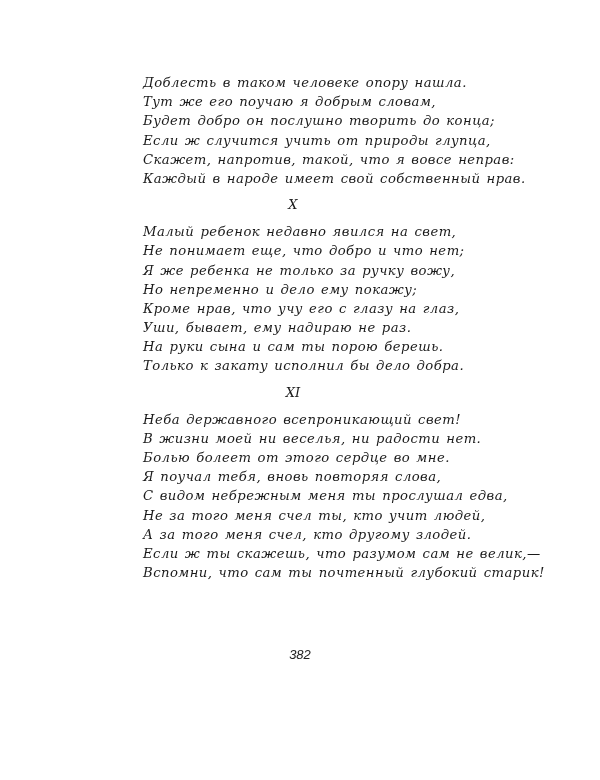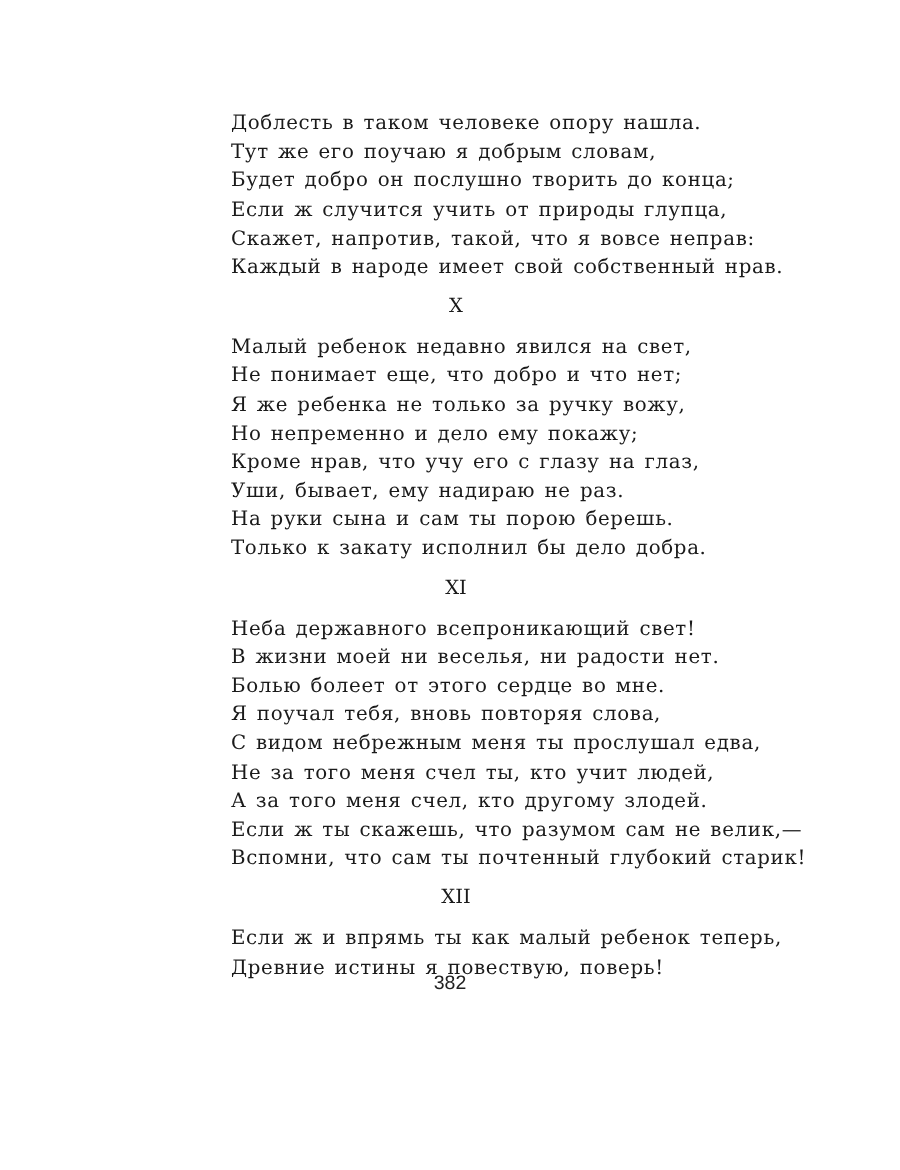--- a/index.html
+++ b/index.html
@@ -6,23 +6,24 @@
     body {
       width: 600px; height: 780px;
       background: #ffffff;
       font-family: "DejaVu Serif", "Liberation Serif", serif;
       color: #1a1a1a;
       position: relative;
       overflow: hidden;
     }
     .page {
       position: absolute;
-      left: 154px;
+      left: 143px;
       top: 73px;
       width: 340px;
+      font-style: italic;
     }
     .line {
       font-size: 13.2px;
       line-height: 19.2px;
       height: 19.2px;
       white-space: nowrap;
       letter-spacing: 0.45px;
       word-spacing: 1.5px;
     }
     .heading {
@@ -31,20 +32,21 @@
       line-height: 19px;
       height: 19px;
       margin: 7px 0 8px 0;
       width: 300px;
     }
     .pagenum {
       position: absolute;
       left: 0; right: 0;
       top: 647px;
       text-align: center;
+      font-style: italic;
       font-size: 13px;
       font-family: "Liberation Sans", sans-serif;
       color: #222;
     }
   </style>
 </head>
 <body>
 
 <div class="page">
   <div>
@@ -74,20 +76,15 @@
     <div class="line">В жизни моей ни веселья, ни радости нет.</div>
     <div class="line">Болью болеет от этого сердце во мне.</div>
     <div class="line">Я поучал тебя, вновь повторяя слова,</div>
     <div class="line">С видом небрежным меня ты прослушал едва,</div>
     <div class="line">Не за того меня счел ты, кто учит людей,</div>
     <div class="line">А за того меня счел, кто другому злодей.</div>
     <div class="line">Если ж ты скажешь, что разумом сам не велик,—</div>
     <div class="line">Вспомни, что сам ты почтенный глубокий старик!</div>
   </div>
 
-  <div>
-    <div class="heading">XII</div>
-    <div class="line">Если ж и впрямь ты как малый ребенок теперь,</div>
-    <div class="line">Древние истины я повествую, поверь!</div>
-  </div>
 </div>
 
 <div class="pagenum">382</div>
 
 </body></html>

